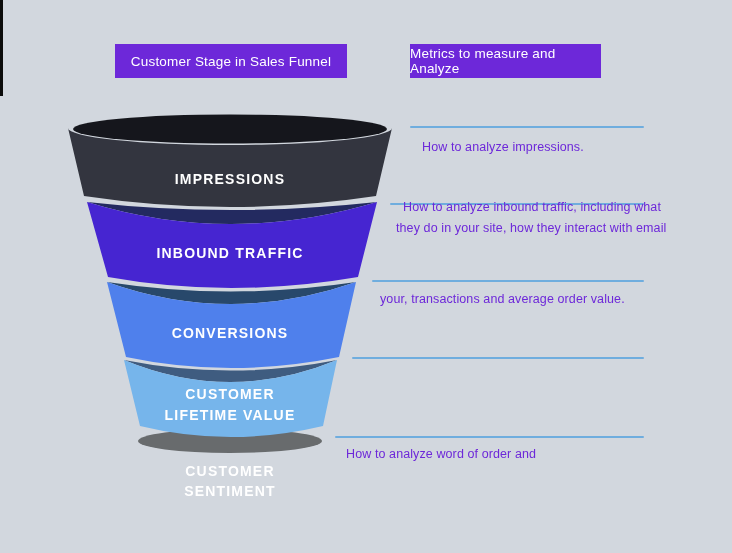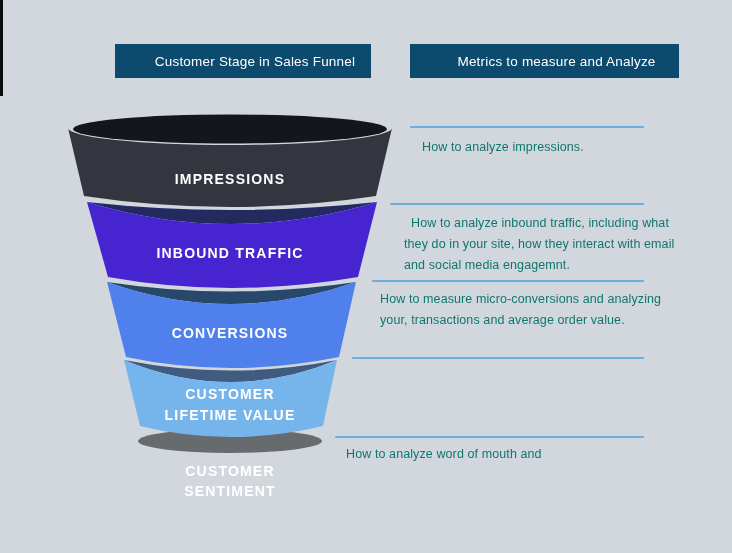--- a/index.html
+++ b/index.html
@@ -3,41 +3,41 @@
 <meta charset="utf-8">
 <style>
   html,body{margin:0;padding:0;}
   body{
     width:732px;height:553px;position:relative;overflow:hidden;
     background:#d2d7de;
     font-family:"Liberation Sans", sans-serif;
   }
   .left-tick{position:absolute;left:0;top:0;width:3px;height:96px;background:#0b0b0b;}
   .hdr-btn{
-    position:absolute;top:44px;height:34px;background:#0c4a6e;color:#ffffff;
+    position:absolute;top:44px;height:34px;background:#6d28d9;color:#ffffff;
     display:flex;align-items:center;justify-content:center;
-    font-size:13.5px;font-weight:500;letter-spacing:.2px;padding-left:24px;
+    font-size:13.5px;font-weight:500;letter-spacing:.2px;
   }
   #btn-stage{left:115px;width:232px;}
-  #btn-metrics{left:410px;width:245px;}
+  #btn-metrics{left:410px;width:191px;}
   .funnel-svg{position:absolute;left:0;top:0;}
   .stage-label{
     font-family:"Liberation Sans", sans-serif;
     font-size:14px;font-weight:bold;letter-spacing:1.2px;fill:#ffffff;
   }
   .divider{position:absolute;height:2px;background:#6fadde;border-radius:1px;}
   #div-1{left:410px;top:126px;width:234px;}
   #div-2{left:390px;top:203px;width:254px;}
   #div-3{left:372px;top:280px;width:272px;}
   #div-4{left:352px;top:357px;width:292px;}
   #div-5{left:335px;top:436px;width:309px;}
-  .metric-text{position:absolute;font-size:12.5px;line-height:21px;color:#0f766e;letter-spacing:.1px;}
+  .metric-text{position:absolute;font-size:12.5px;line-height:21px;color:#6d28d9;letter-spacing:.1px;}
   .metric-text .line{white-space:nowrap;}
   #txt-1{left:422px;top:137px;}
-  #txt-2{left:396px;top:213px;margin-left:8px;}
+  #txt-2{left:396px;top:197px;}
   #txt-2 .line:first-child{margin-left:7px;}
   #txt-3{left:380px;top:289px;}
   #txt-4{left:361px;top:367px;}
   #txt-4 .line:first-child{margin-left:4px;}
   #txt-5{left:340px;top:444px;}
   #txt-5 .line:first-child{margin-left:6px;}
 </style>
 </head>
 <body>
 
@@ -72,29 +72,27 @@
 
 <div class="divider" id="div-1"></div>
 <div class="metric-text" id="txt-1">
   <div class="line">How to analyze impressions.</div>
 </div>
 
 <div class="divider" id="div-2"></div>
 <div class="metric-text" id="txt-2">
   <div class="line">How to analyze inbound traffic, including what</div>
   <div class="line">they do in your site, how they interact with email</div>
-  <div class="line">and social media engagemnt.</div>
 </div>
 
 <div class="divider" id="div-3"></div>
 <div class="metric-text" id="txt-3">
-  <div class="line">How to measure micro-conversions and analyzing</div>
   <div class="line">your, transactions and average order value.</div>
 </div>
 
 <div class="divider" id="div-4"></div>
 <div class="metric-text" id="txt-4">
 </div>
 
 <div class="divider" id="div-5"></div>
 <div class="metric-text" id="txt-5">
-  <div class="line">How to analyze word of mouth and</div>
+  <div class="line">How to analyze word of order and</div>
 </div>
 
 </body></html>

